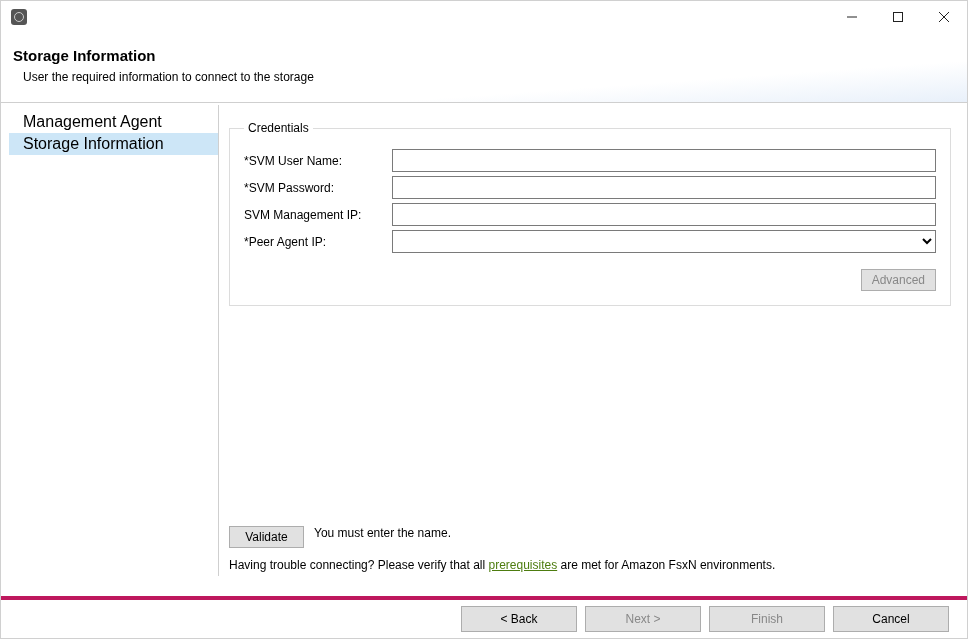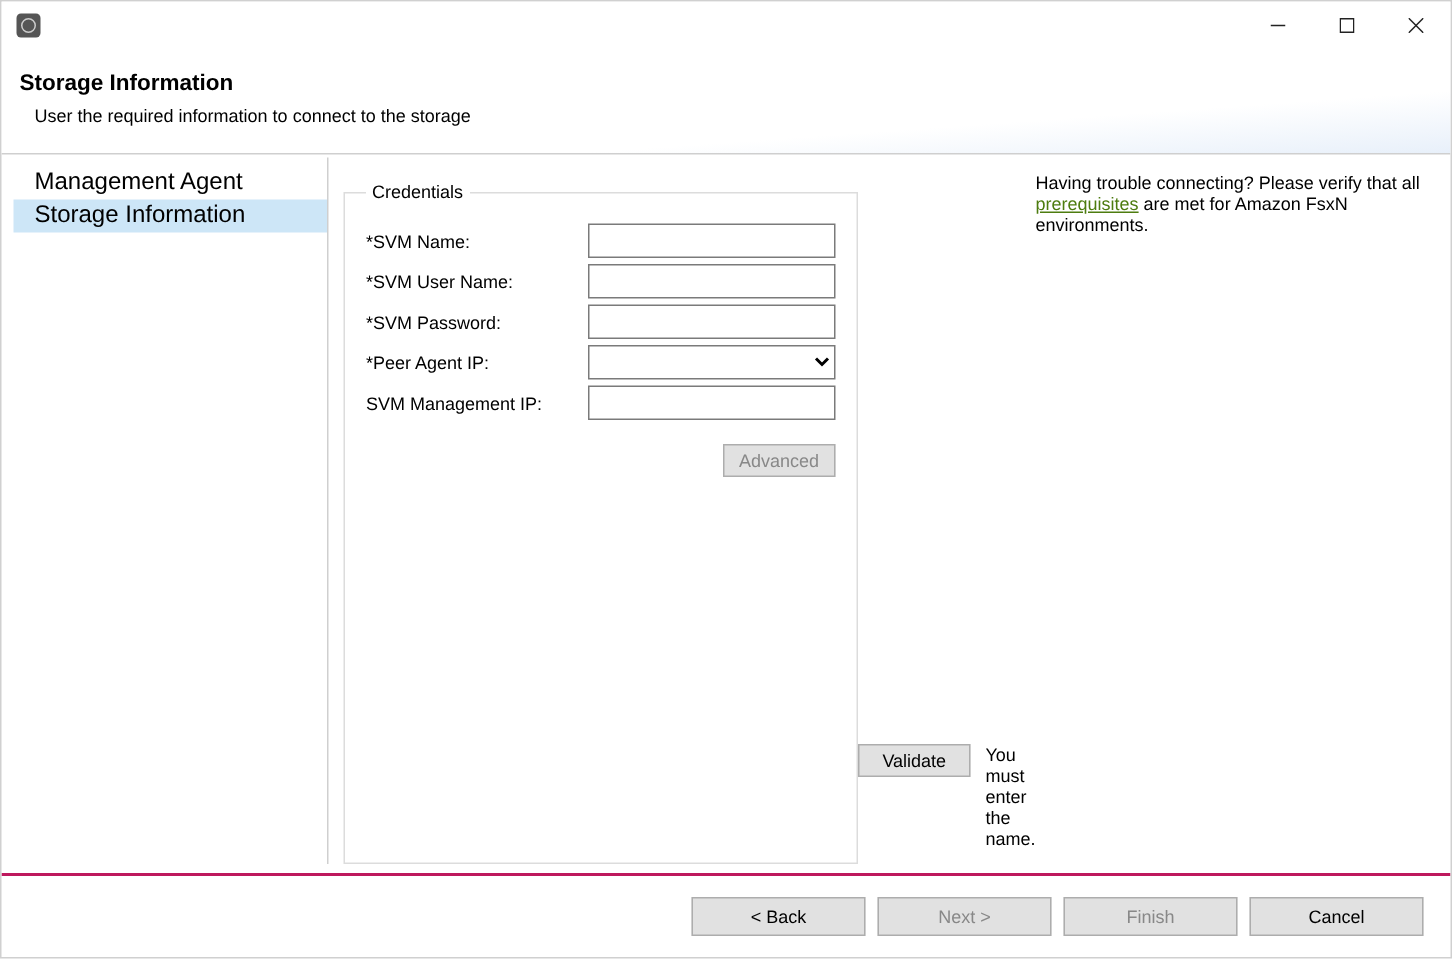--- a/index.html
+++ b/index.html
@@ -102,20 +102,21 @@
       color: #000;
       cursor: default;
     }
     .sidebar-item.selected {
       background: #cde6f7;
     }
     .main-panel {
       flex: 1;
       padding: 10px 16px 8px 10px;
       display: flex;
+      flex-direction: column;
       position: relative;
     }
     fieldset {
       border: 1px solid #dcdcdc;
       padding: 10px 14px 14px 14px;
       margin-top: 6px;
     }
     legend {
       font-size: 12px;
       padding: 0 4px;
@@ -183,22 +184,22 @@
     .link {
       color: #4d7c0f;
       text-decoration: underline;
       cursor: pointer;
     }
     .footer-buttons {
       position: absolute;
       bottom: 0;
       left: 0;
       right: 0;
-      height: 56px;
-      border-top: 2px solid #be185d;
+      height: 42px;
+      border-top: 4px solid #be185d;
       display: flex;
       align-items: center;
       justify-content: flex-end;
       padding-right: 18px;
       gap: 8px;
       padding-left: 24px;
     }
     .footer-buttons .btn {
       width: 116px;
       height: 26px;
@@ -237,43 +238,39 @@
 <div class="body-area">
   <div class="sidebar">
     <div class="sidebar-item">Management Agent</div>
     <div class="sidebar-item selected">Storage Information</div>
   </div>
 
   <div class="main-panel">
     <fieldset>
       <legend>Credentials</legend>
 
-      <div class="form-row">
-        <div class="form-label">*SVM Name:</div>
-        <input class="form-input" type="text" value="" style="">
-      </div>
 
       <div class="form-row">
         <div class="form-label">*SVM User Name:</div>
         <input class="form-input" type="text" value="" style="">
       </div>
 
       <div class="form-row">
         <div class="form-label">*SVM Password:</div>
         <input class="form-input" type="password" value="" style="">
       </div>
 
       <div class="form-row">
+        <div class="form-label">SVM Management IP:</div>
+        <input class="form-input" type="text" value="" style="">
+      </div>
+
+      <div class="form-row">
         <div class="form-label">*Peer Agent IP:</div>
         <select class="form-select"></select>
-      </div>
-
-      <div class="form-row">
-        <div class="form-label">SVM Management IP:</div>
-        <input class="form-input" type="text" value="" style="">
       </div>
 
       <div class="adv-row">
         <button class="btn disabled">Advanced</button>
       </div>
     </fieldset>
 
     <div class="validate-row">
       <button class="btn">Validate</button>
       <span class="validate-msg">You must enter the name.</span>

